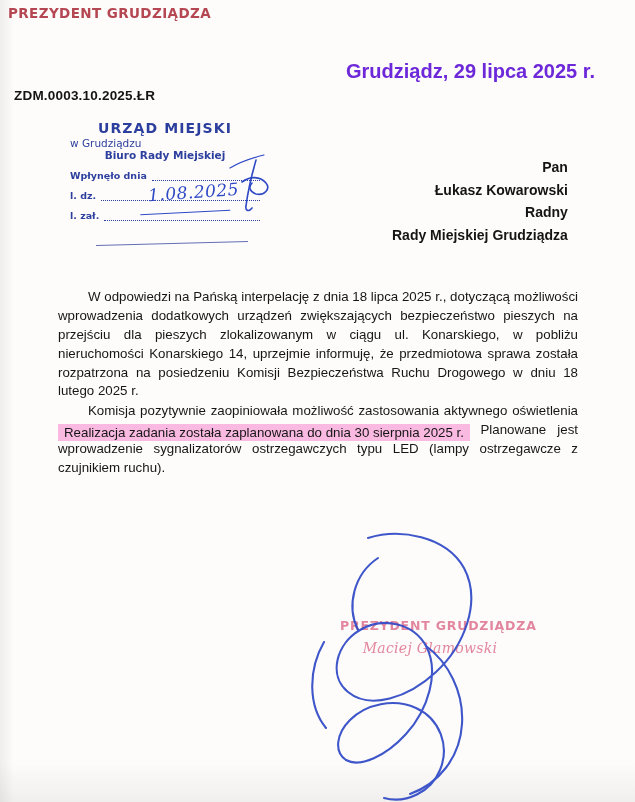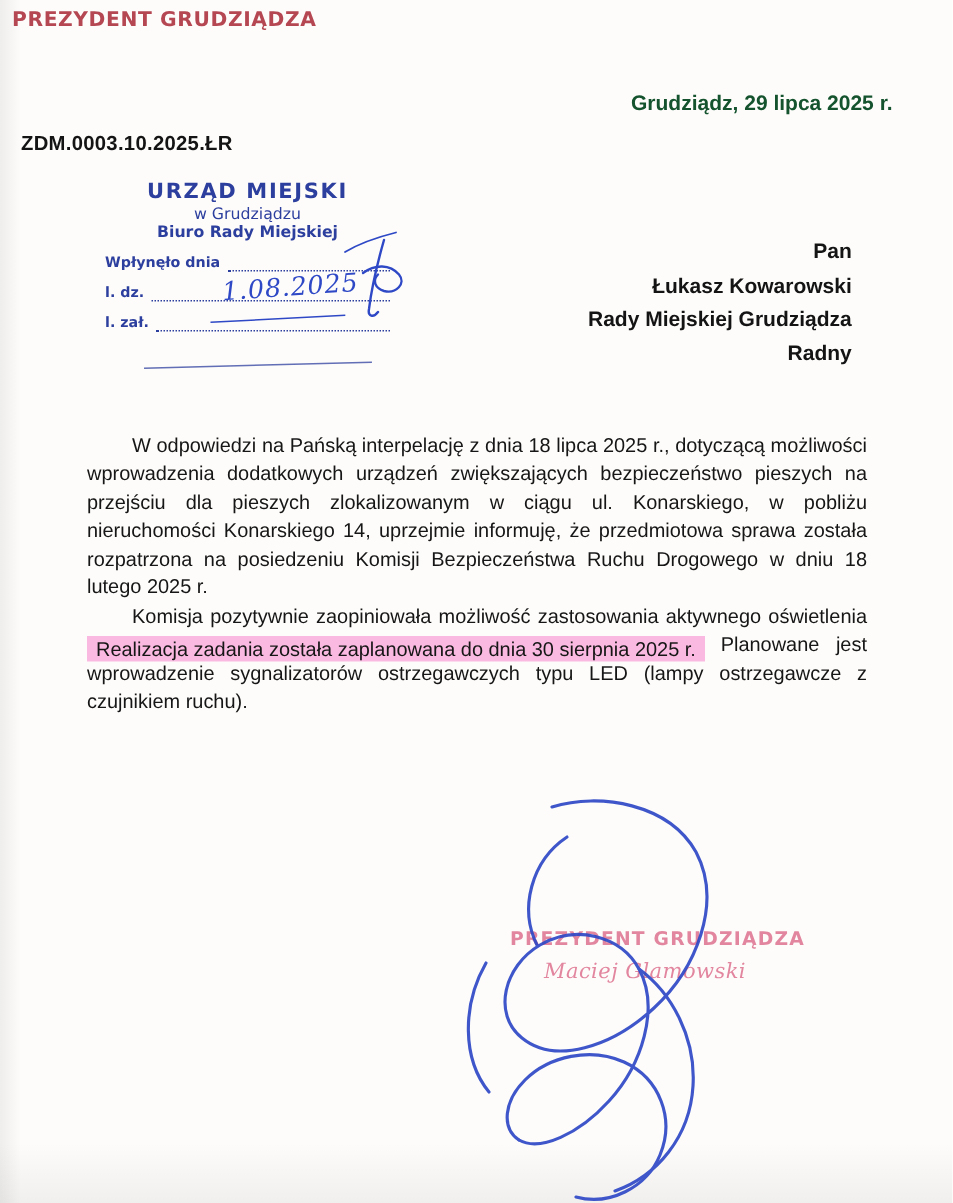--- a/index.html
+++ b/index.html
@@ -74,44 +74,44 @@
     font-weight: bold;
     letter-spacing: 0.2px;
     color: #141414;
   }
 
   
   .place-date {
     position: absolute;
     right: 40px;
     top: 60px;
-    font-size: 14px;
-    font-weight: bold;
-    color: #14532d;
+    font-size: 20px;
+    font-weight: bold;
+    color: #6d28d9;
     white-space: nowrap;
   }
 
   
   .stamp-blue {
     position: absolute;
     left: 70px;
     top: 120px;
     width: 190px;
     color: #2d3f9e;
     font-family: "DejaVu Sans", sans-serif;
     filter: blur(0.15px);
   }
   .stamp-blue .title {
     text-align: center;
     font-size: 14px;
     font-weight: bold;
     letter-spacing: 1.1px;
   }
   .stamp-blue .sub1 {
-    text-align: center;
+    text-align: left;
     font-size: 10.5px;
     margin-top: 1px;
   }
   .stamp-blue .sub2 {
     text-align: center;
     font-size: 10.5px;
     font-weight: bold;
     margin-top: 0px;
   }
   .stamp-blue .row {
@@ -293,22 +293,22 @@
   <svg class="hand-squiggle" viewBox="0 0 60 62">
     <path d="M34 8 C30 22, 26 38, 24 54 C23 59, 27 60, 30 56" fill="none" stroke="#2f49c6" stroke-width="1.6" stroke-linecap="round"></path>
     <path d="M20 30 C28 24, 38 24, 44 31 C49 37, 42 44, 34 42 C28 40, 26 35, 30 31" fill="none" stroke="#2f49c6" stroke-width="1.6" stroke-linecap="round"></path>
     <path d="M8 16 C18 10, 30 6, 42 3" fill="none" stroke="#2f49c6" stroke-width="1.2" stroke-linecap="round"></path>
   </svg>
   <div class="stamp-longline"></div>
 
   <div class="addressee">
     <div>Pan</div>
     <div>Łukasz Kowarowski</div>
+    <div>Radny</div>
     <div>Rady Miejskiej Grudziądza</div>
-    <div>Radny</div>
   </div>
 
   <div class="body-text">
     <p>W odpowiedzi na Pańską interpelację z dnia 18 lipca 2025 r., dotyczącą możliwości wprowadzenia dodatkowych urządzeń zwiększających bezpieczeństwo pieszych na przejściu dla pieszych zlokalizowanym w ciągu ul. Konarskiego, w pobliżu nieruchomości Konarskiego 14, uprzejmie informuję, że przedmiotowa sprawa została rozpatrzona na posiedzeniu Komisji Bezpieczeństwa Ruchu Drogowego w dniu 18 lutego 2025 r.</p>
     <p>Komisja pozytywnie zaopiniowała możliwość zastosowania aktywnego oświetlenia ostrzegawczego w rejonie wskazanego przejścia dla pieszych. Planowane jest wprowadzenie sygnalizatorów ostrzegawczych typu LED (lampy ostrzegawcze z czujnikiem ruchu).</p>
   </div>
 
   <div class="highlight-line">
     <span class="hl">Realizacja zadania została zaplanowana do dnia 30 sierpnia 2025 r.</span>
   </div>

